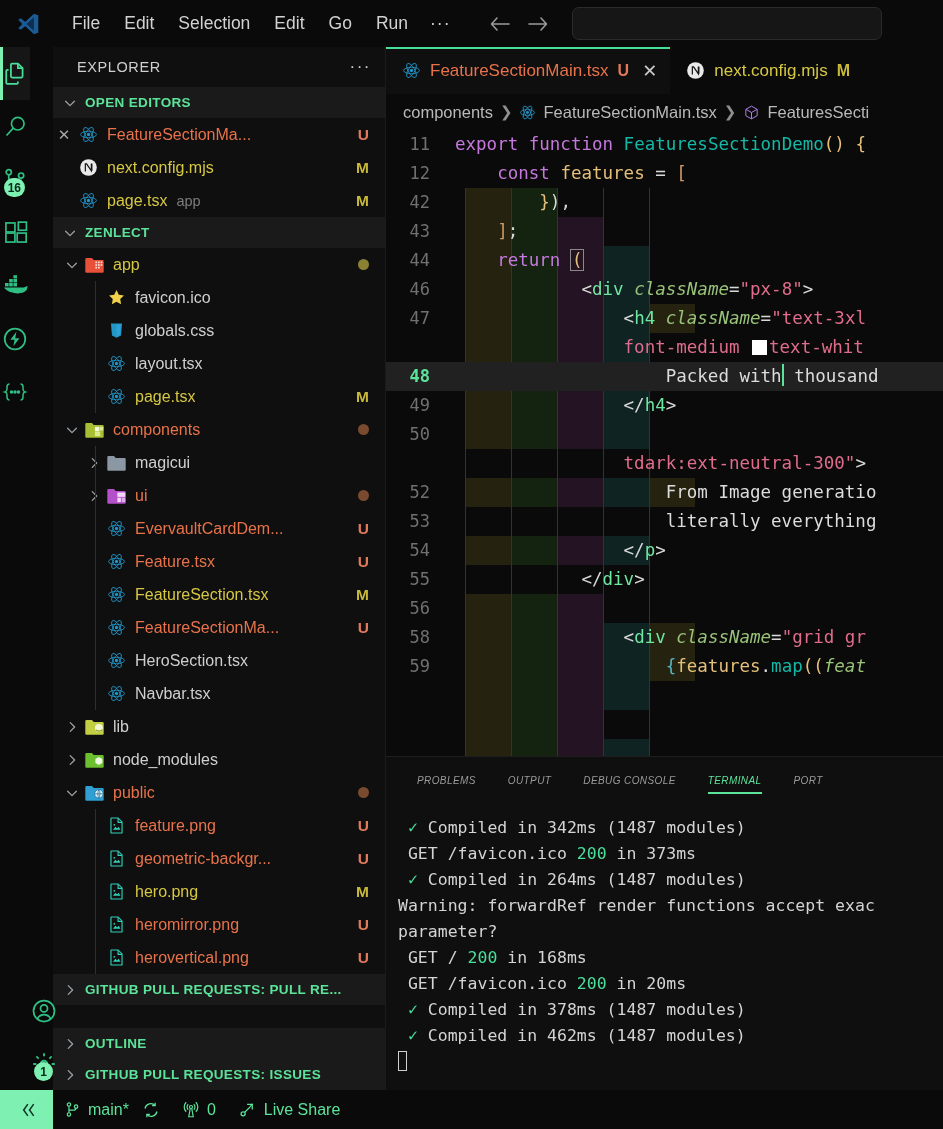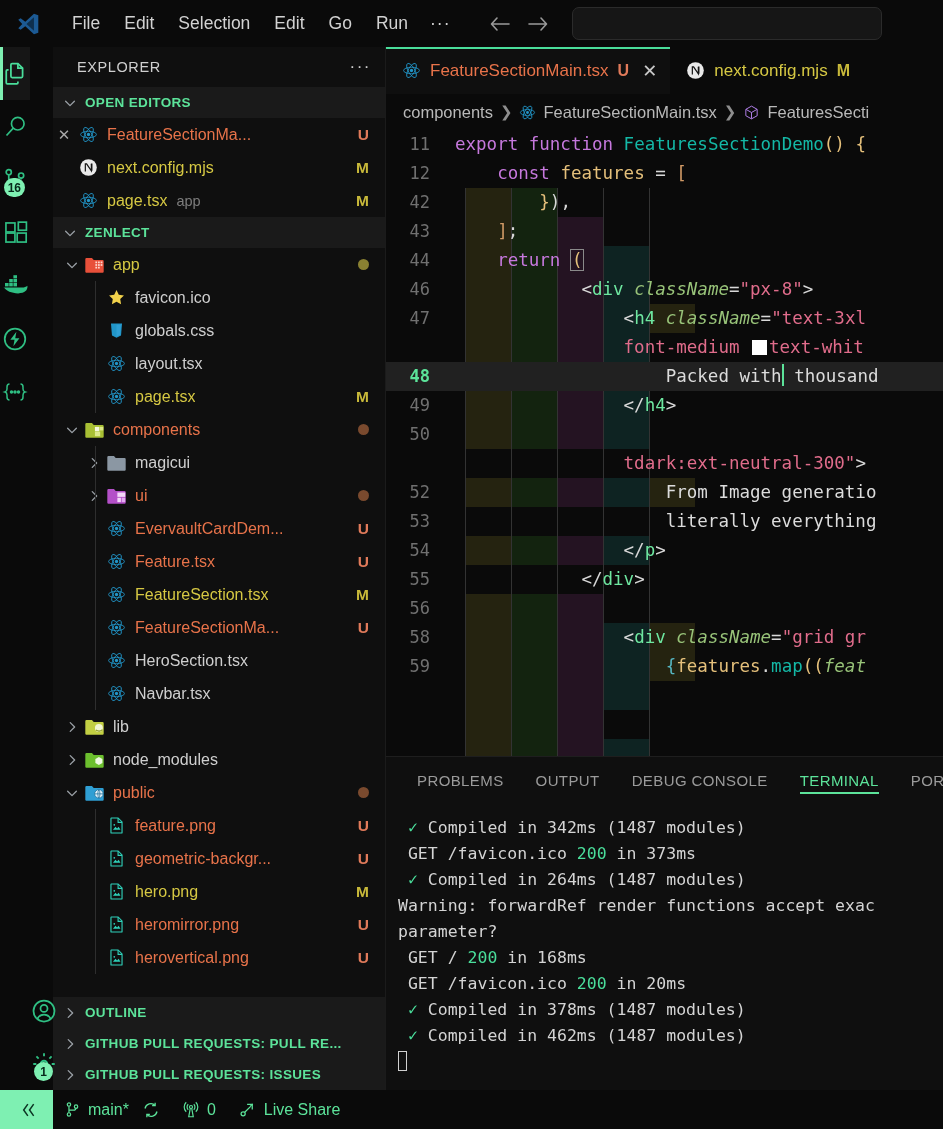--- a/index.html
+++ b/index.html
@@ -198,23 +198,24 @@
     height: 334px; min-height:334px;
     background: #0f0f0f;
     display: flex; flex-direction: column;
     border-top: 1px solid #1e1e1e;
   }
   .panel-tabs {
     height: 46px; display: flex; align-items: center; gap: 0;
     padding-left: 15px;
   }
   .ptab {
-    font-size: 15px; color: #9b9b9b; letter-spacing: .4px;
+    font-size: 10px; color: #9b9b9b; letter-spacing: .4px;
     padding: 0 16px; height: 46px; display:flex; align-items:center; position:relative;
     white-space: nowrap;
+    font-style: italic;
   }
   .ptab.active { color: #5ce39a; }
   .ptab.active::after {
     content:""; position:absolute; left: 16px; right: 16px; bottom: 9px; height: 2px;
     background: #5ce39a;
   }
   .term {
     flex: 1; padding: 12px 0 0 12px;
     font-family: "DejaVu Sans Mono", "Liberation Mono", monospace;
     font-size: 16.5px; line-height: 26px; color: #d4d4d4;
@@ -743,35 +744,35 @@
                   <path d="M7.5 17.5l3.2-4 2 2.4 2-2.4 2.3 4z" fill="#2fd2bb"></path>
                   <circle cx="9.2" cy="11.2" r="1.1" fill="#2fd2bb"></circle>
                 </svg>
               </span>
               <span class="fname name-u">herovertical.png</span>
               <span class="badge u">U</span>
               <span class="guide" style="left: 42px;"></span>
             </div>
           </div>
 
+        <div class="section-head">
+          <span class="chev">
+            <svg width="14" height="14" viewBox="0 0 16 16">
+                <path d="M6 3l5 5-5 5" stroke="#9aa0a6" stroke-width="1.5" fill="none" stroke-linecap="round" stroke-linejoin="round"></path>
+              </svg>
+          </span>
+          <span>GITHUB PULL REQUESTS: PULL RE...</span>
+        </div>
         <div class="section-head" style="margin-top:auto">
           <span class="chev">
             <svg width="14" height="14" viewBox="0 0 16 16">
                 <path d="M6 3l5 5-5 5" stroke="#9aa0a6" stroke-width="1.5" fill="none" stroke-linecap="round" stroke-linejoin="round"></path>
               </svg>
           </span>
           <span>OUTLINE</span>
-        </div>
-        <div class="section-head">
-          <span class="chev">
-            <svg width="14" height="14" viewBox="0 0 16 16">
-                <path d="M6 3l5 5-5 5" stroke="#9aa0a6" stroke-width="1.5" fill="none" stroke-linecap="round" stroke-linejoin="round"></path>
-              </svg>
-          </span>
-          <span>GITHUB PULL REQUESTS: PULL RE...</span>
         </div>
         <div class="section-head">
           <span class="chev">
             <svg width="14" height="14" viewBox="0 0 16 16">
                 <path d="M6 3l5 5-5 5" stroke="#9aa0a6" stroke-width="1.5" fill="none" stroke-linecap="round" stroke-linejoin="round"></path>
               </svg>
           </span>
           <span>GITHUB PULL REQUESTS: ISSUES</span>
         </div>
       </div>

